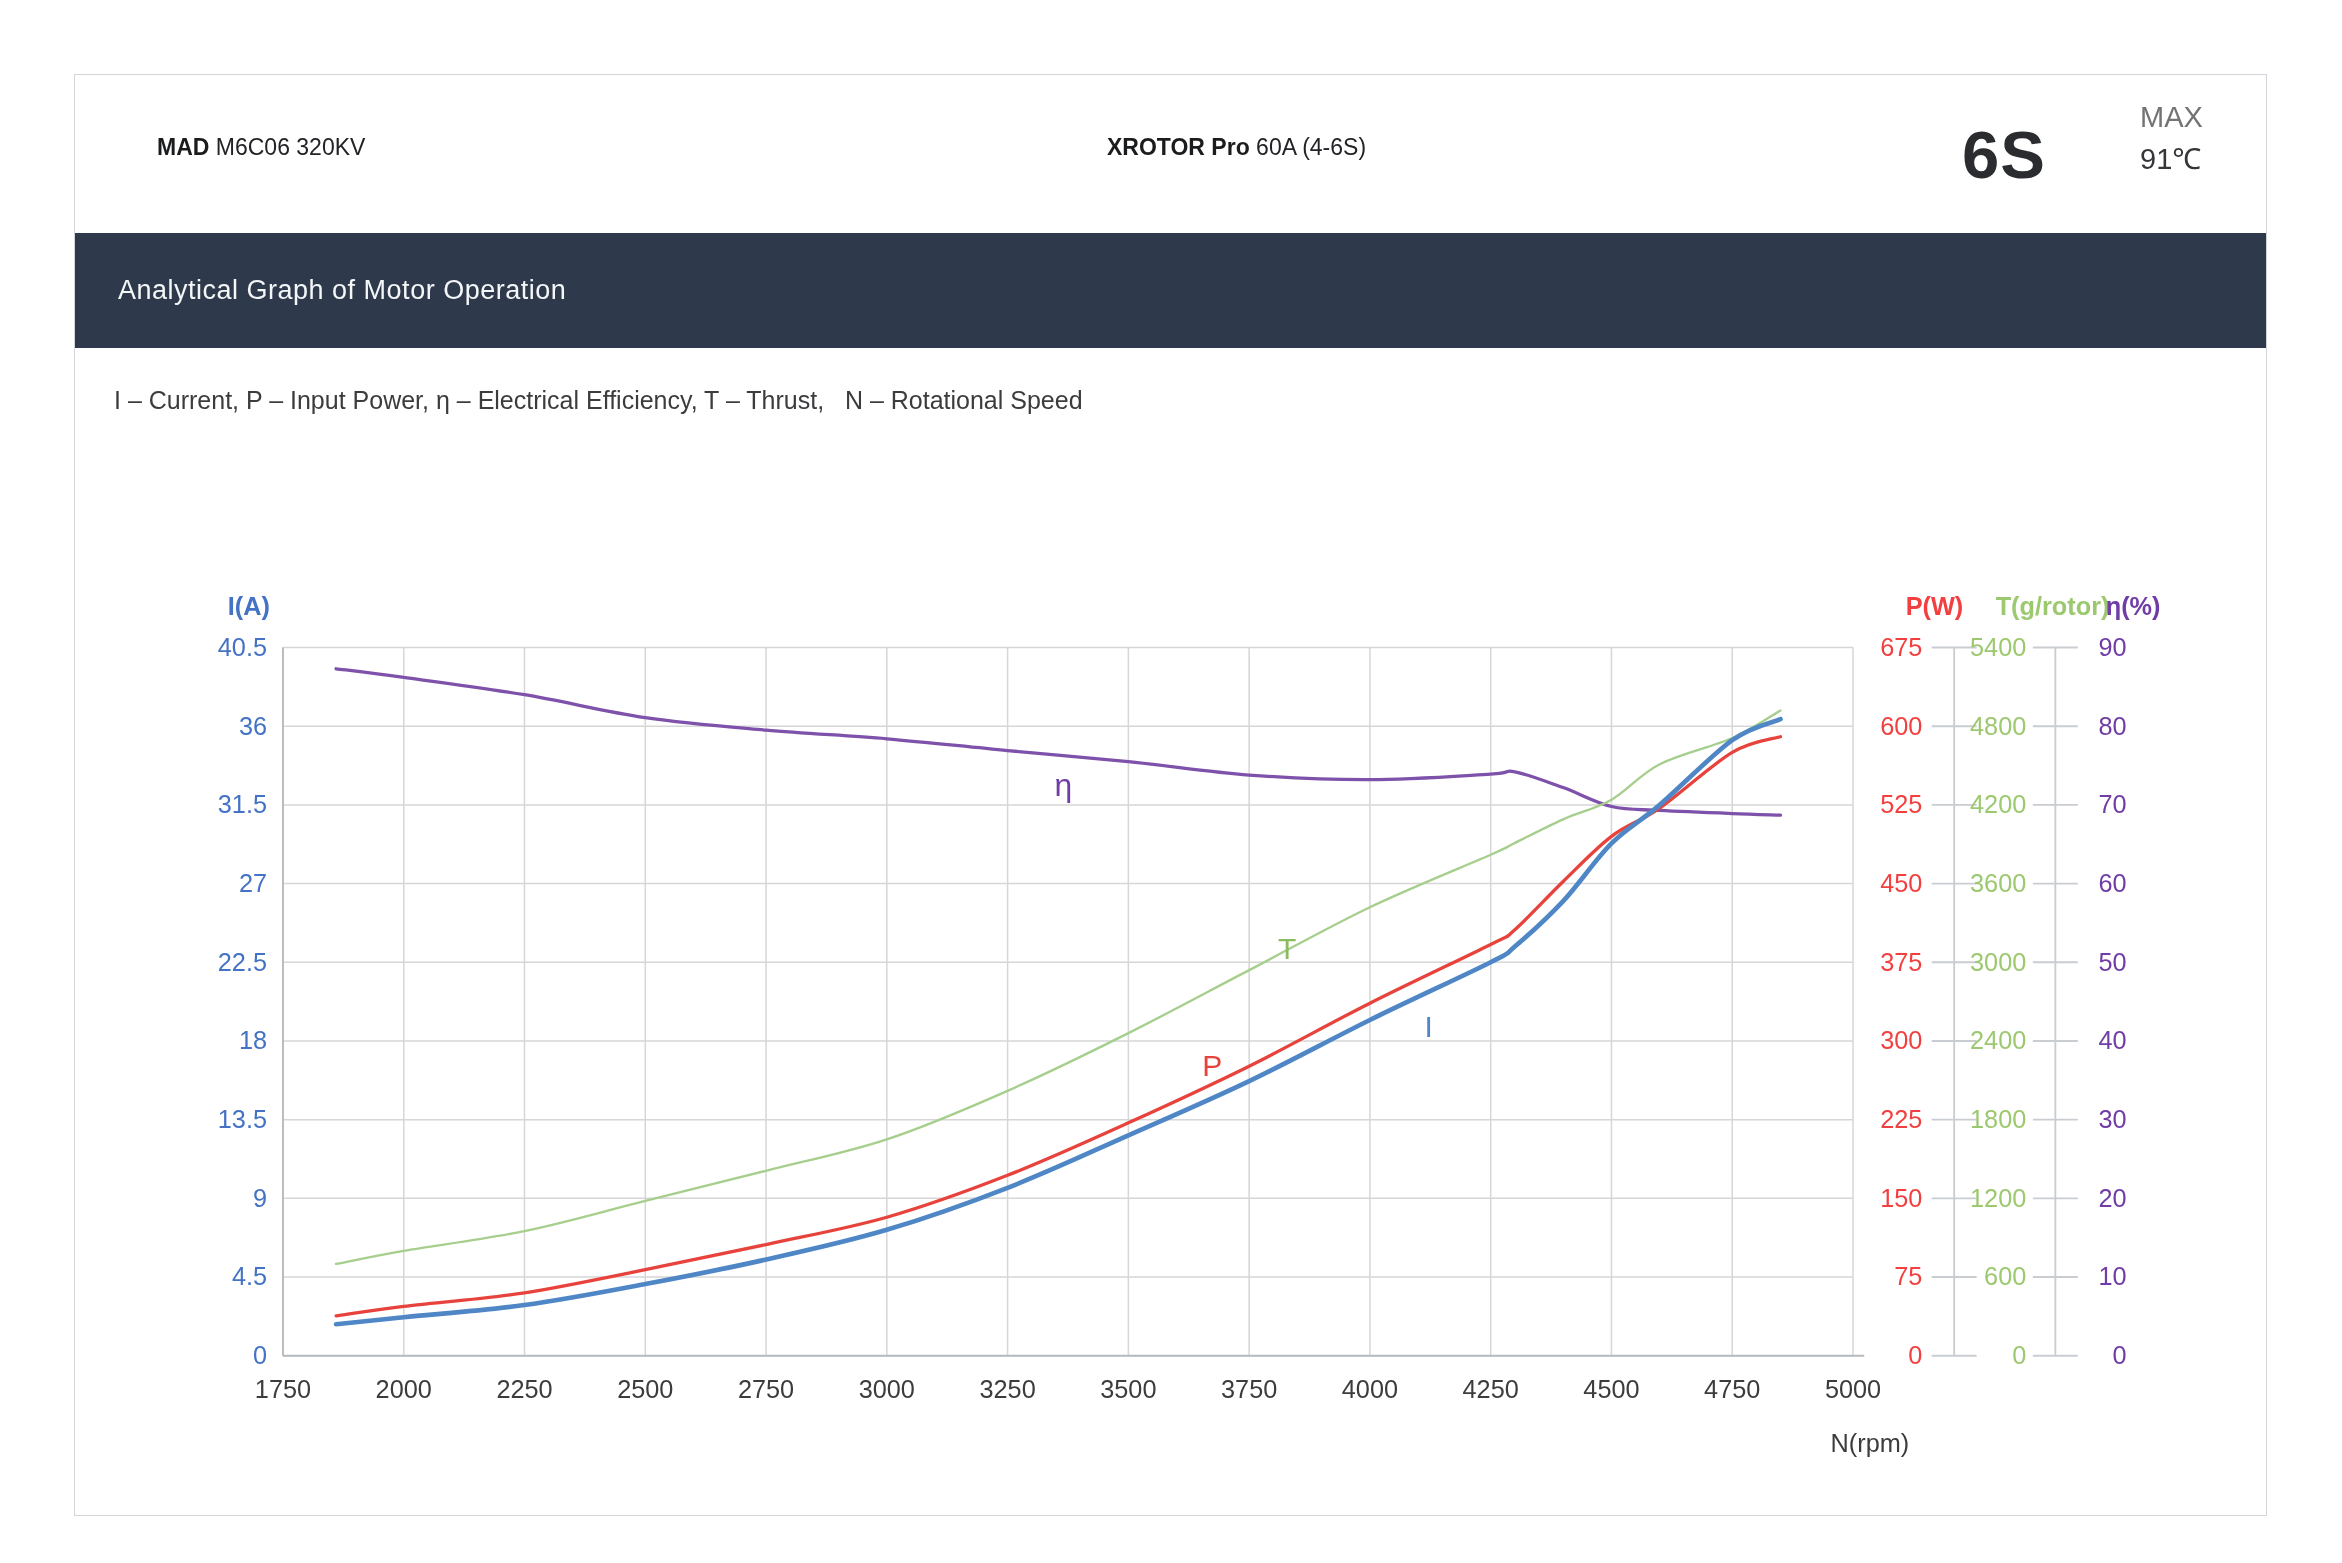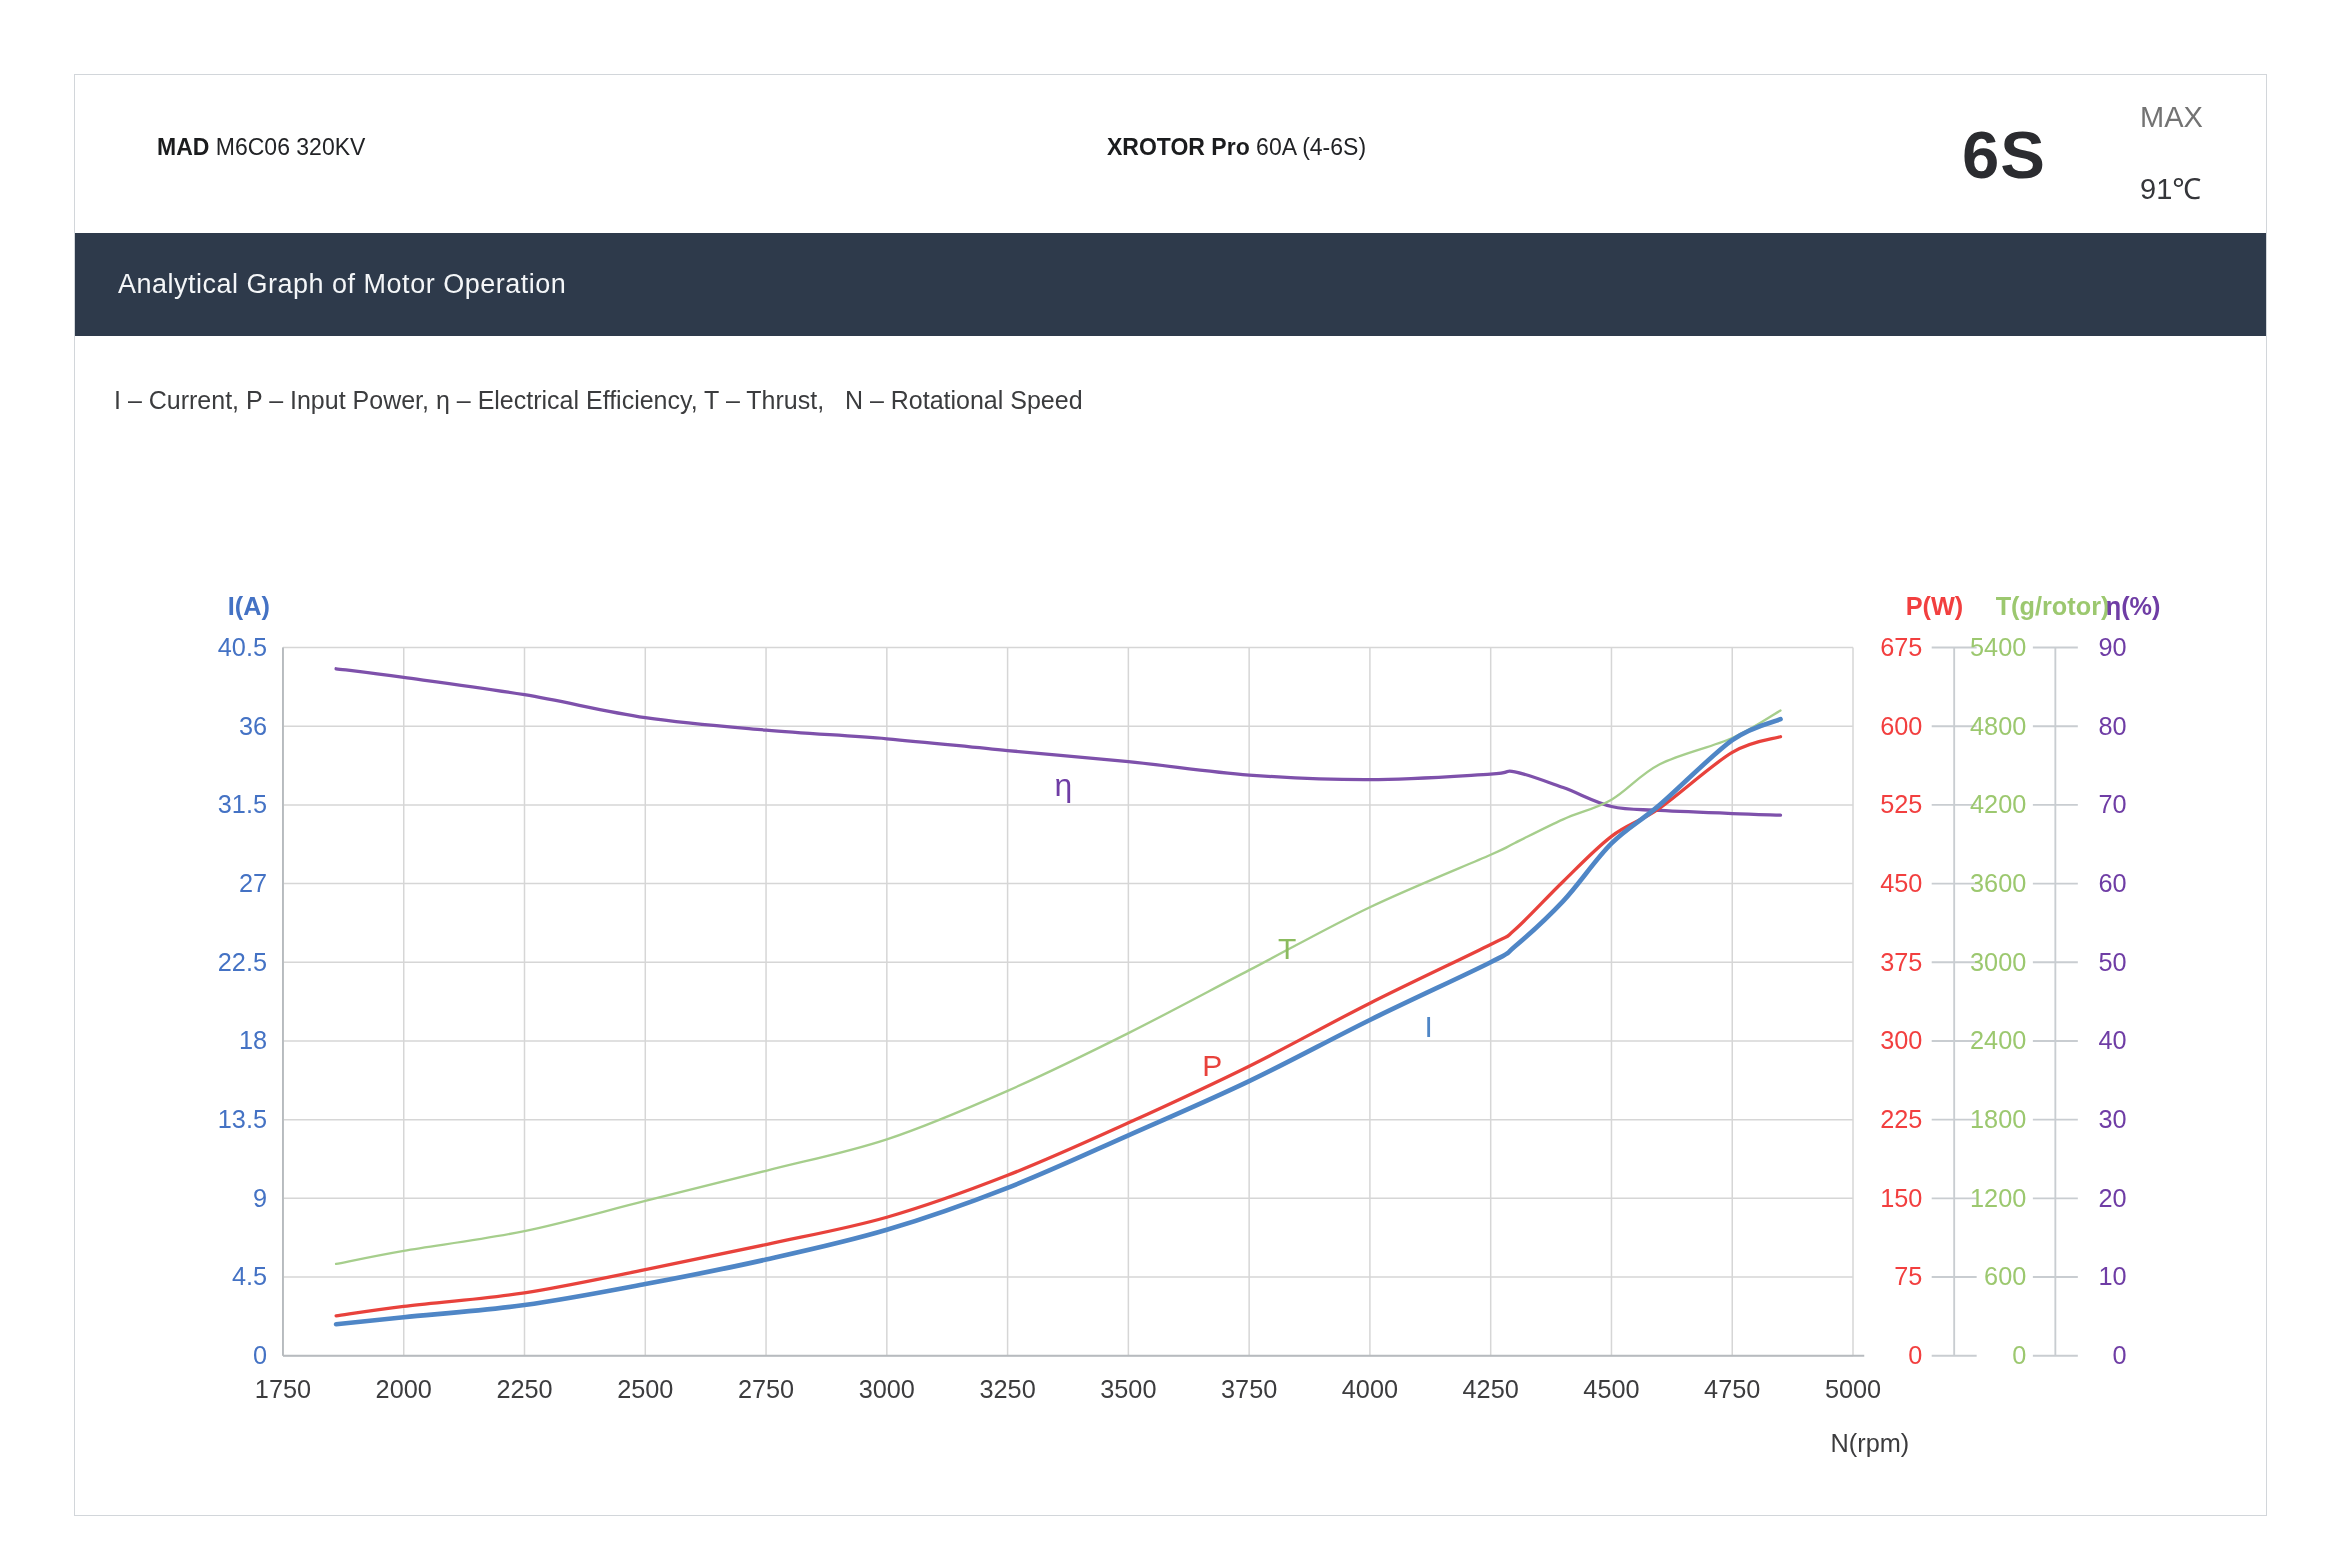--- a/index.html
+++ b/index.html
@@ -17,23 +17,23 @@
   .brand-item b{font-weight:bold;color:#1b1c1e;}
   #brand-0{left:82px;}
   #brand-1{left:489px;}
   #brand-2{left:1032px;}
   .cell-badge{
     position:absolute;left:1887px;top:41px;width:150px;
     font-size:67px;font-weight:bold;color:#2b2c30;letter-spacing:0.9px;
   }
   .max-block{position:absolute;left:2065px;top:24px;width:141px;}
   .max-label{font-size:29px;color:#737373;line-height:37px;}
-  .max-temp{font-size:29px;color:#35363a;line-height:37px;margin-top:35px;}
+  .max-temp{font-size:29px;color:#35363a;line-height:37px;margin-top:5px;}
   .banner{
-    position:absolute;left:0;top:158px;width:100%;height:103px;
+    position:absolute;left:0;top:158px;width:100%;height:115px;
     background:#2e3a4b;display:flex;align-items:center;
   }
   .banner-title{color:#f4f6f8;font-size:27px;margin-left:43px;letter-spacing:0.5px;}
   .desc{position:absolute;left:39px;width:2117px;color:#3b3c3e;white-space:pre-wrap;}
   .desc-1{top:311px;font-size:25px;}
   .desc-2{top:365px;font-size:25px;}
   .chart-wrap{position:absolute;left:0;top:0;width:2193px;height:1442px;}
   svg text{font-family:"Liberation Sans", sans-serif;}
 </style>
 </head>

